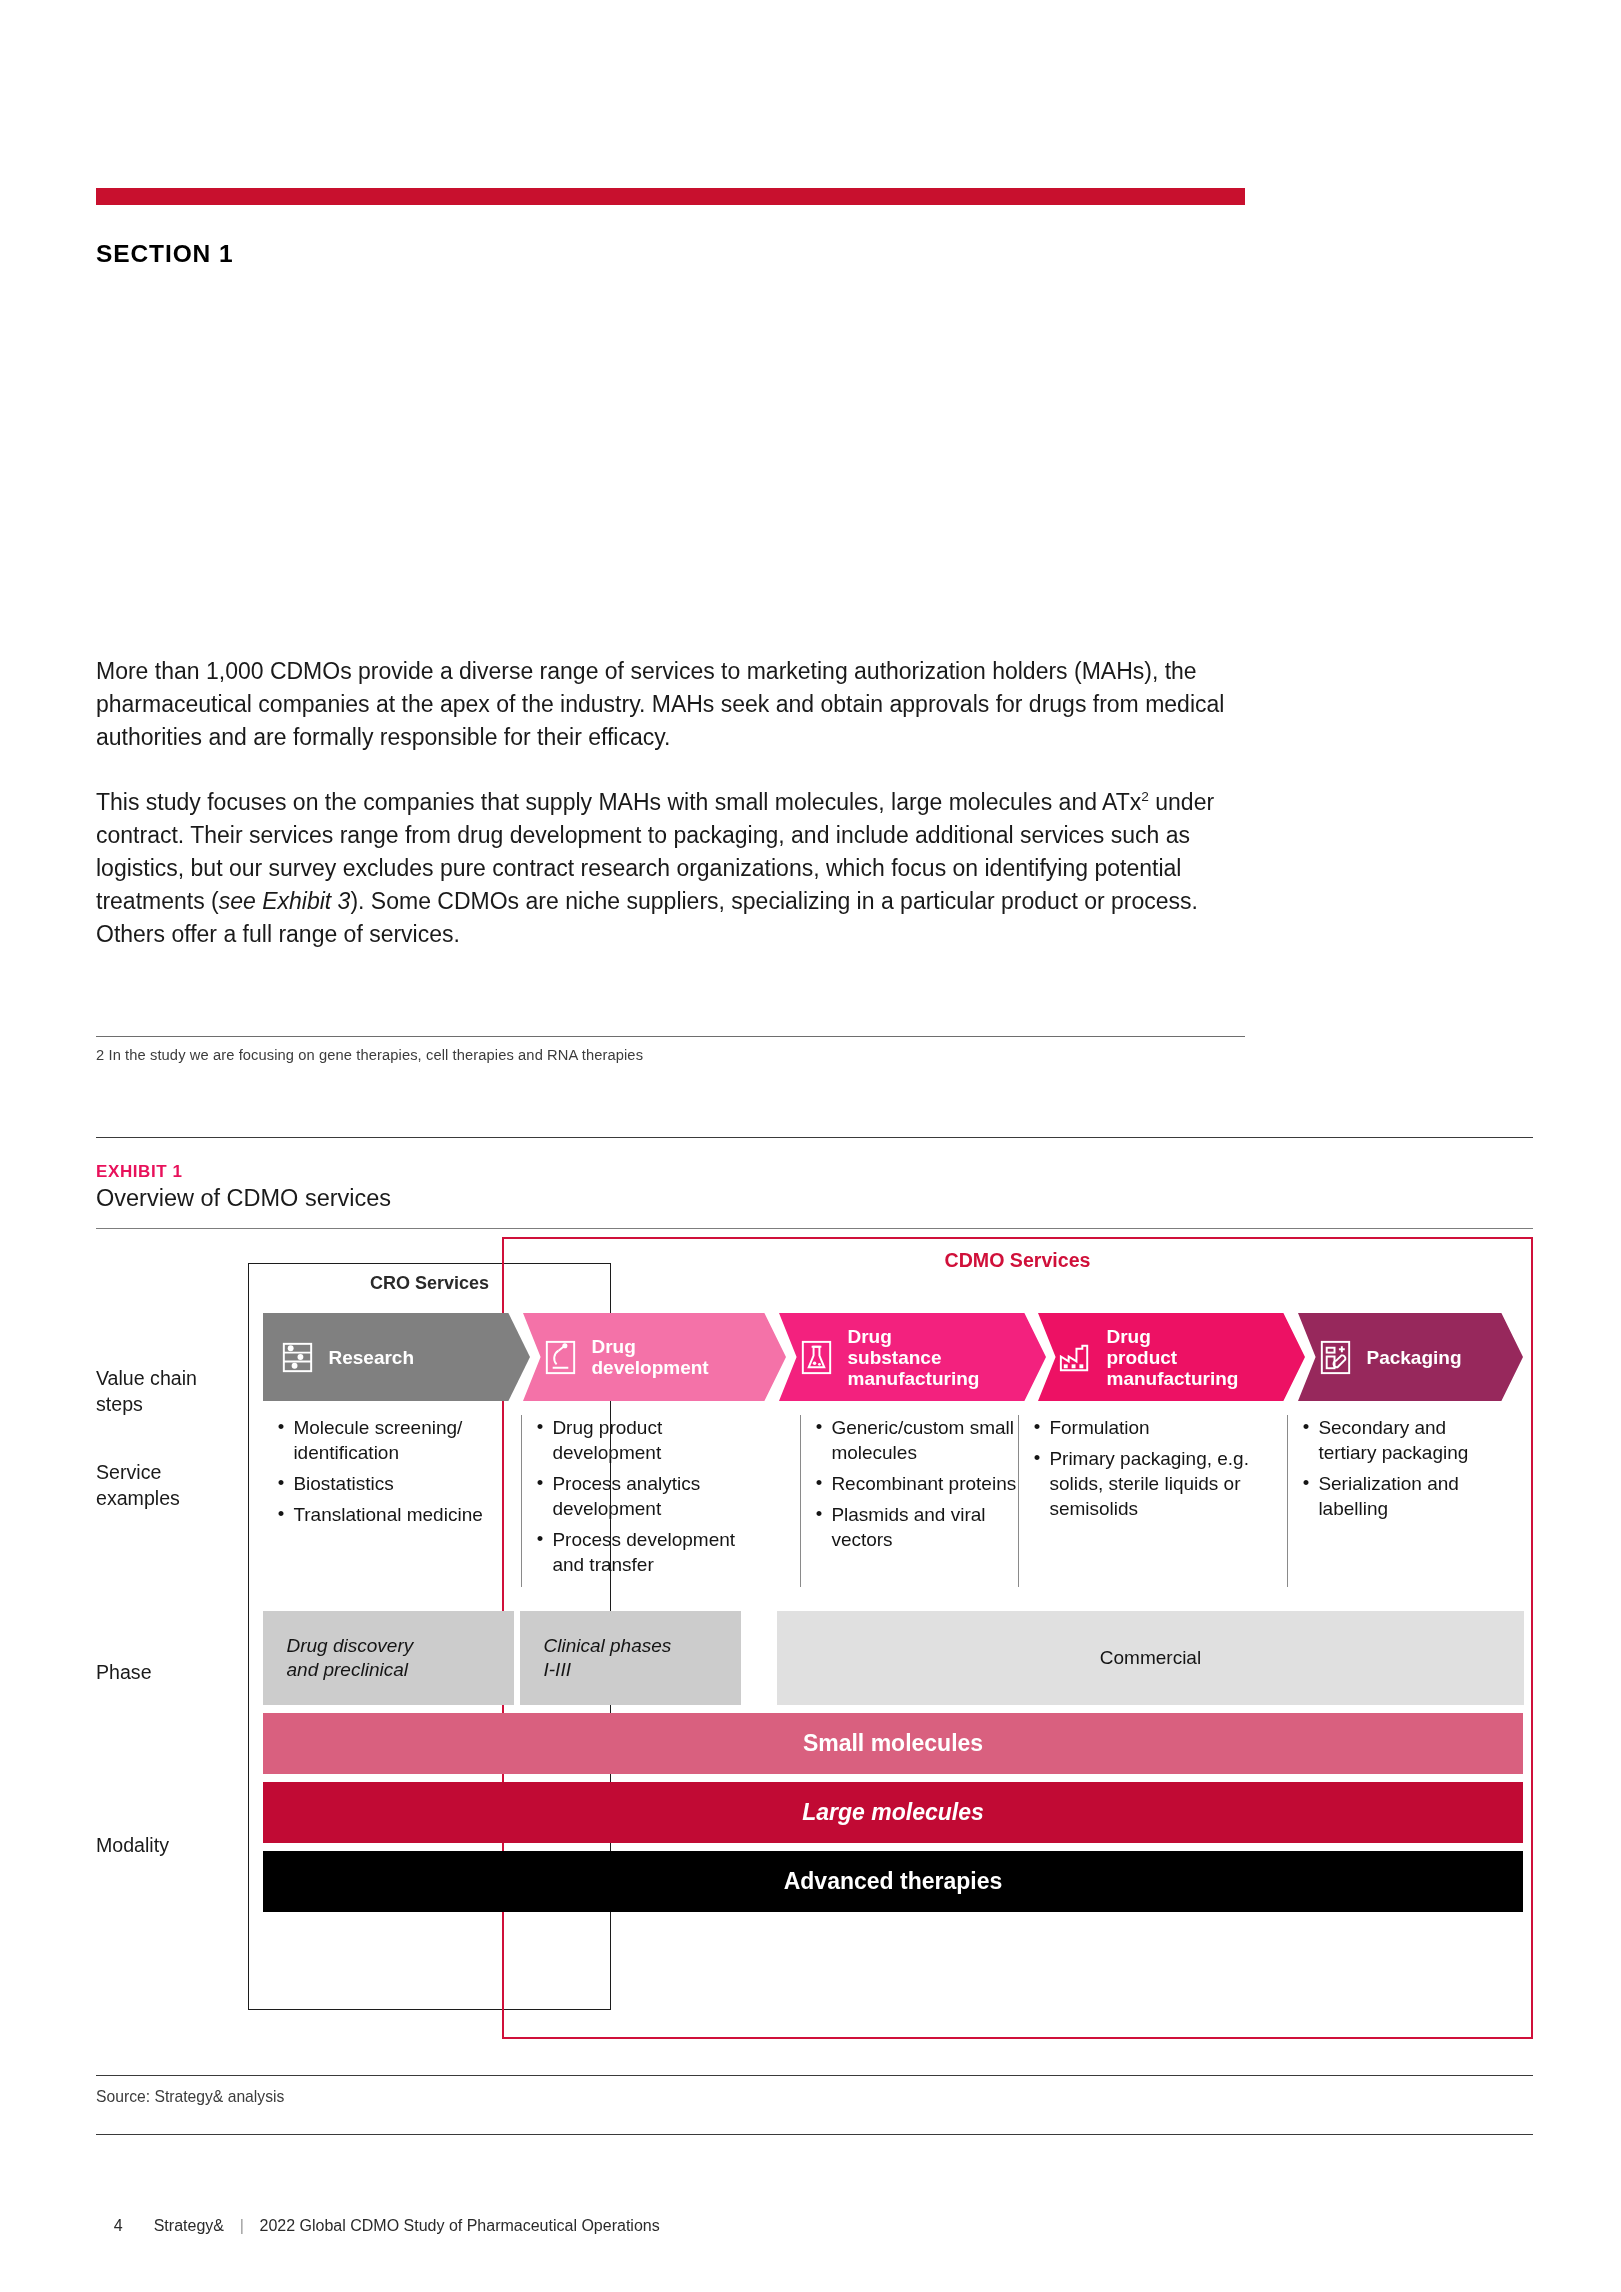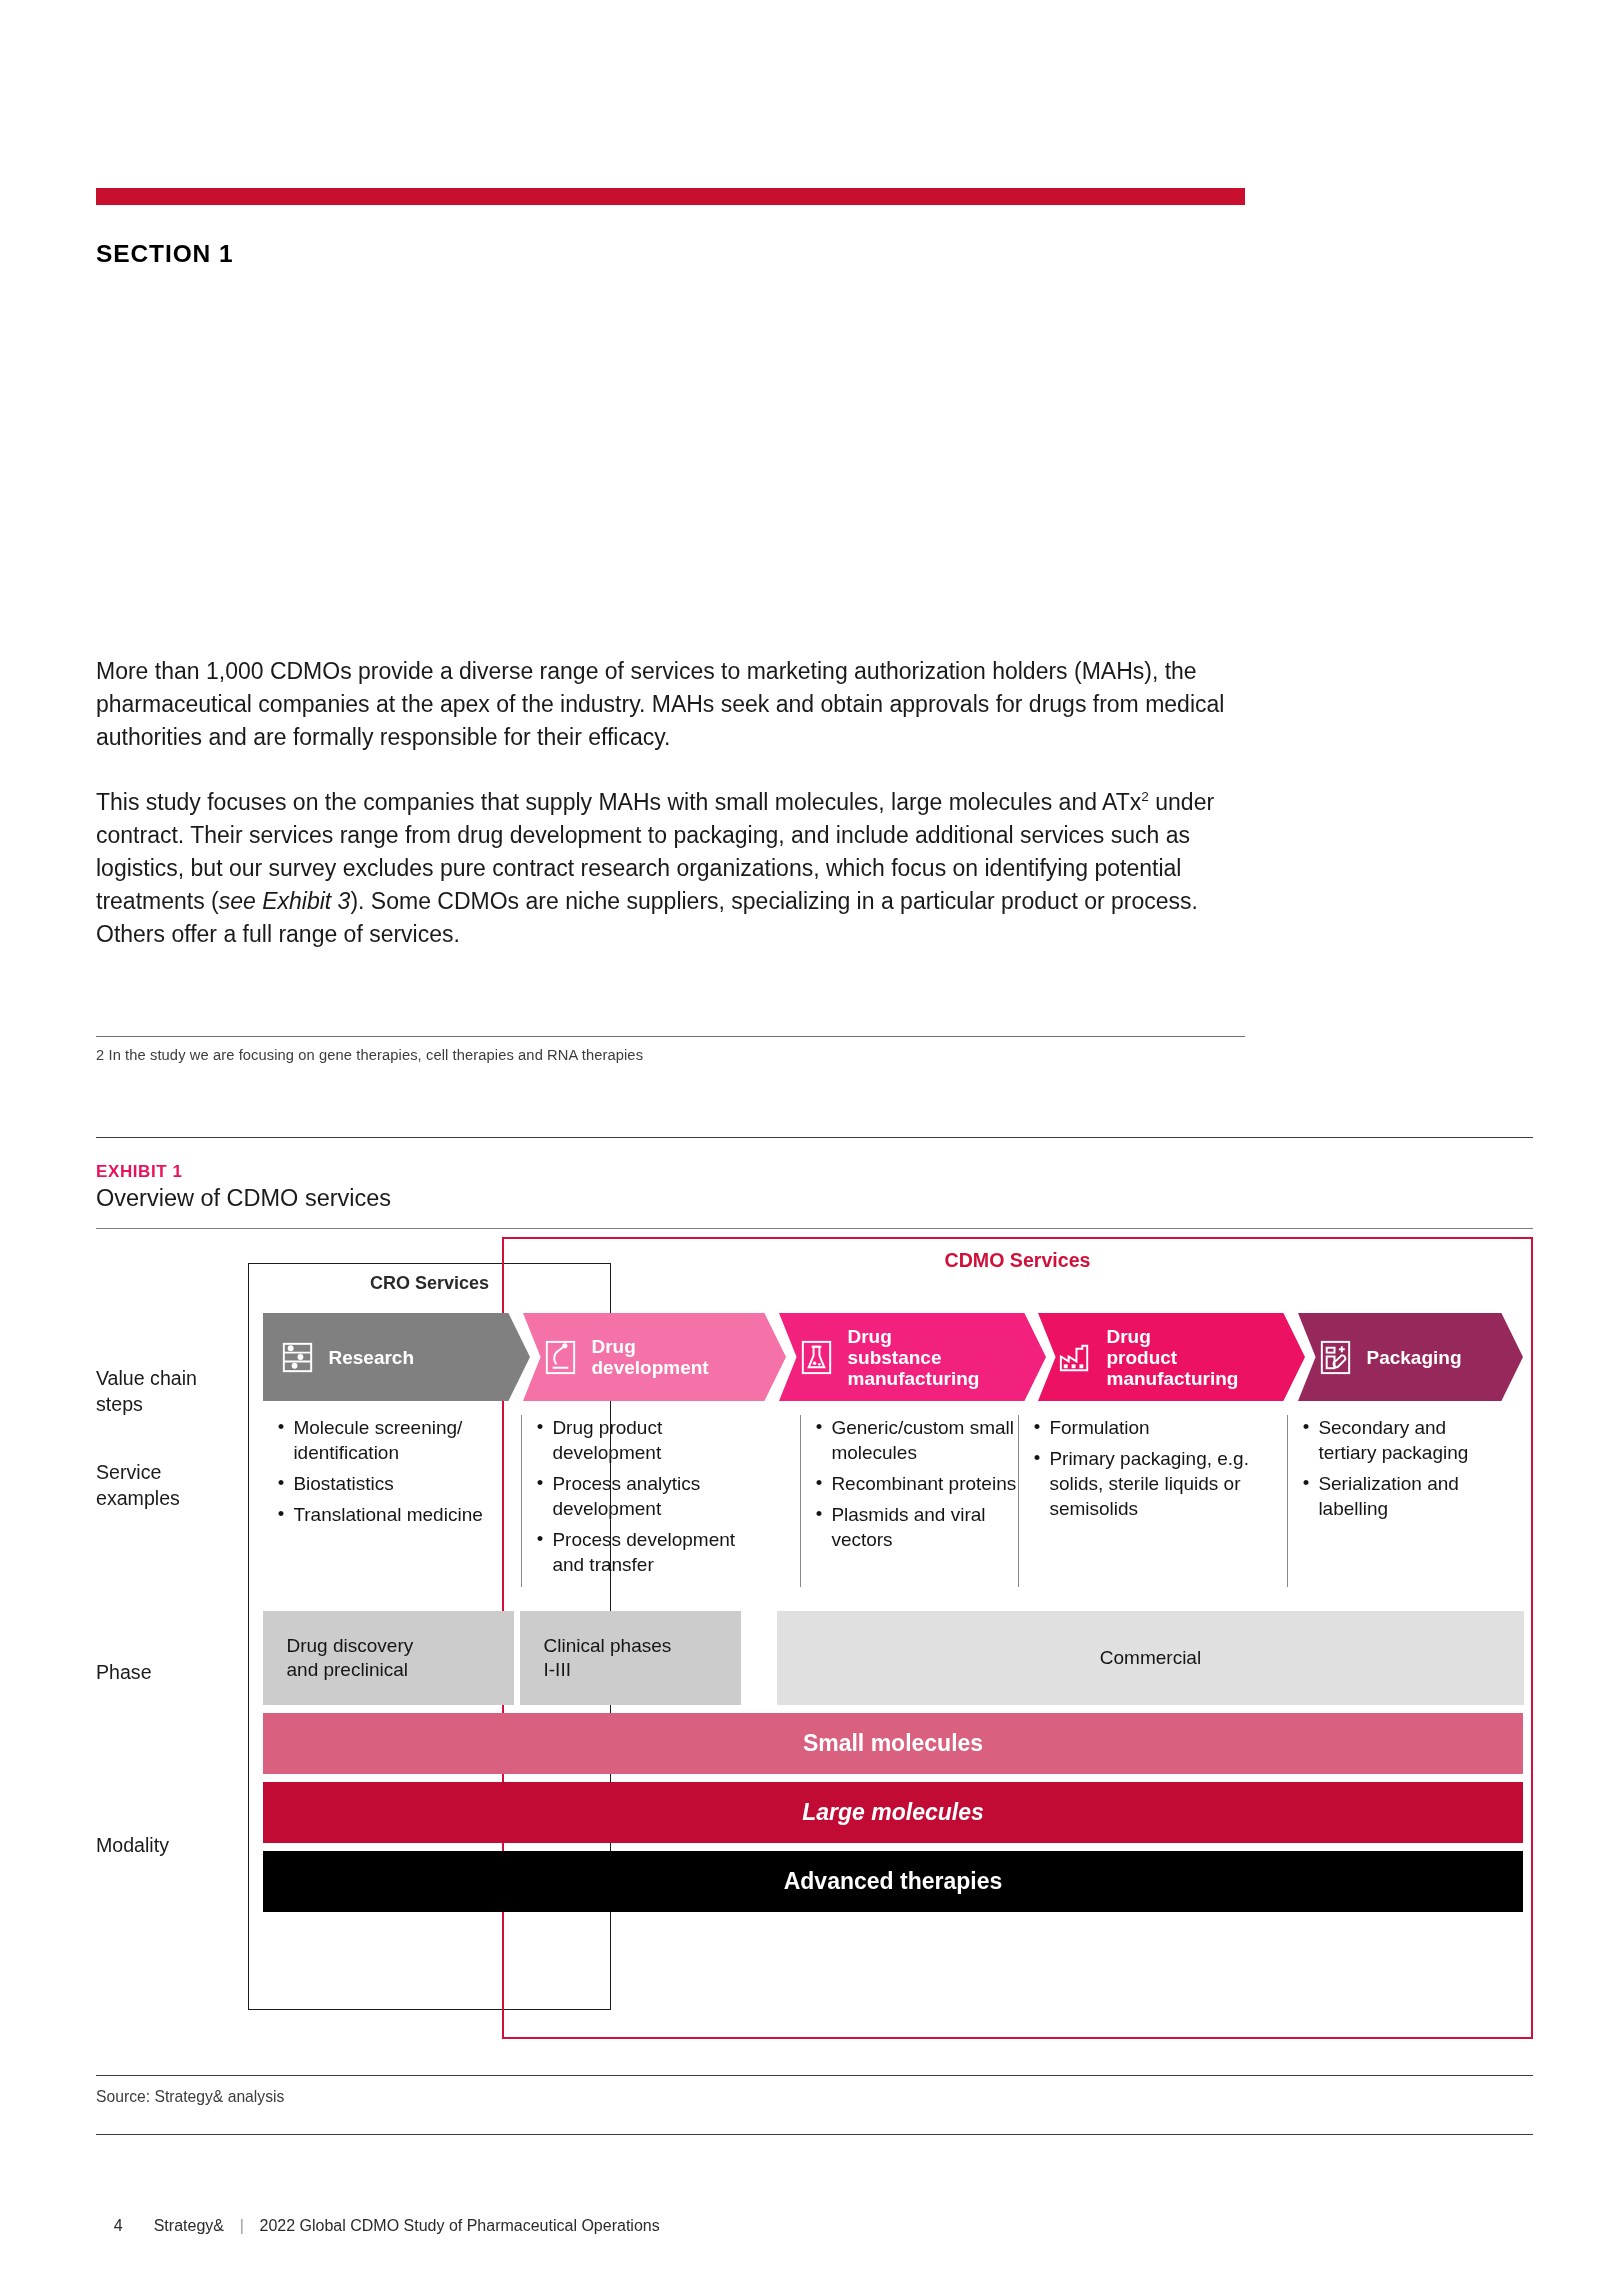--- a/index.html
+++ b/index.html
@@ -279,21 +279,21 @@
     top: 0;
     height: 94px;
     box-sizing: border-box;
     display: flex;
     align-items: center;
     font-size: 19px;
     line-height: 24.5px;
     color: #151515;
     white-space: pre-line;
   }
-  .phase-cell.left-text { padding-left: 23.5px; }
+  .phase-cell.left-text { padding-left: 23.5px; font-style: italic; }
   .phase-cell.center-text { justify-content: center; }
 
   
   .mod-bar {
     position: absolute;
     left: 167px;
     width: 1260px;
     height: 61px;
     display: flex;
     align-items: center;

